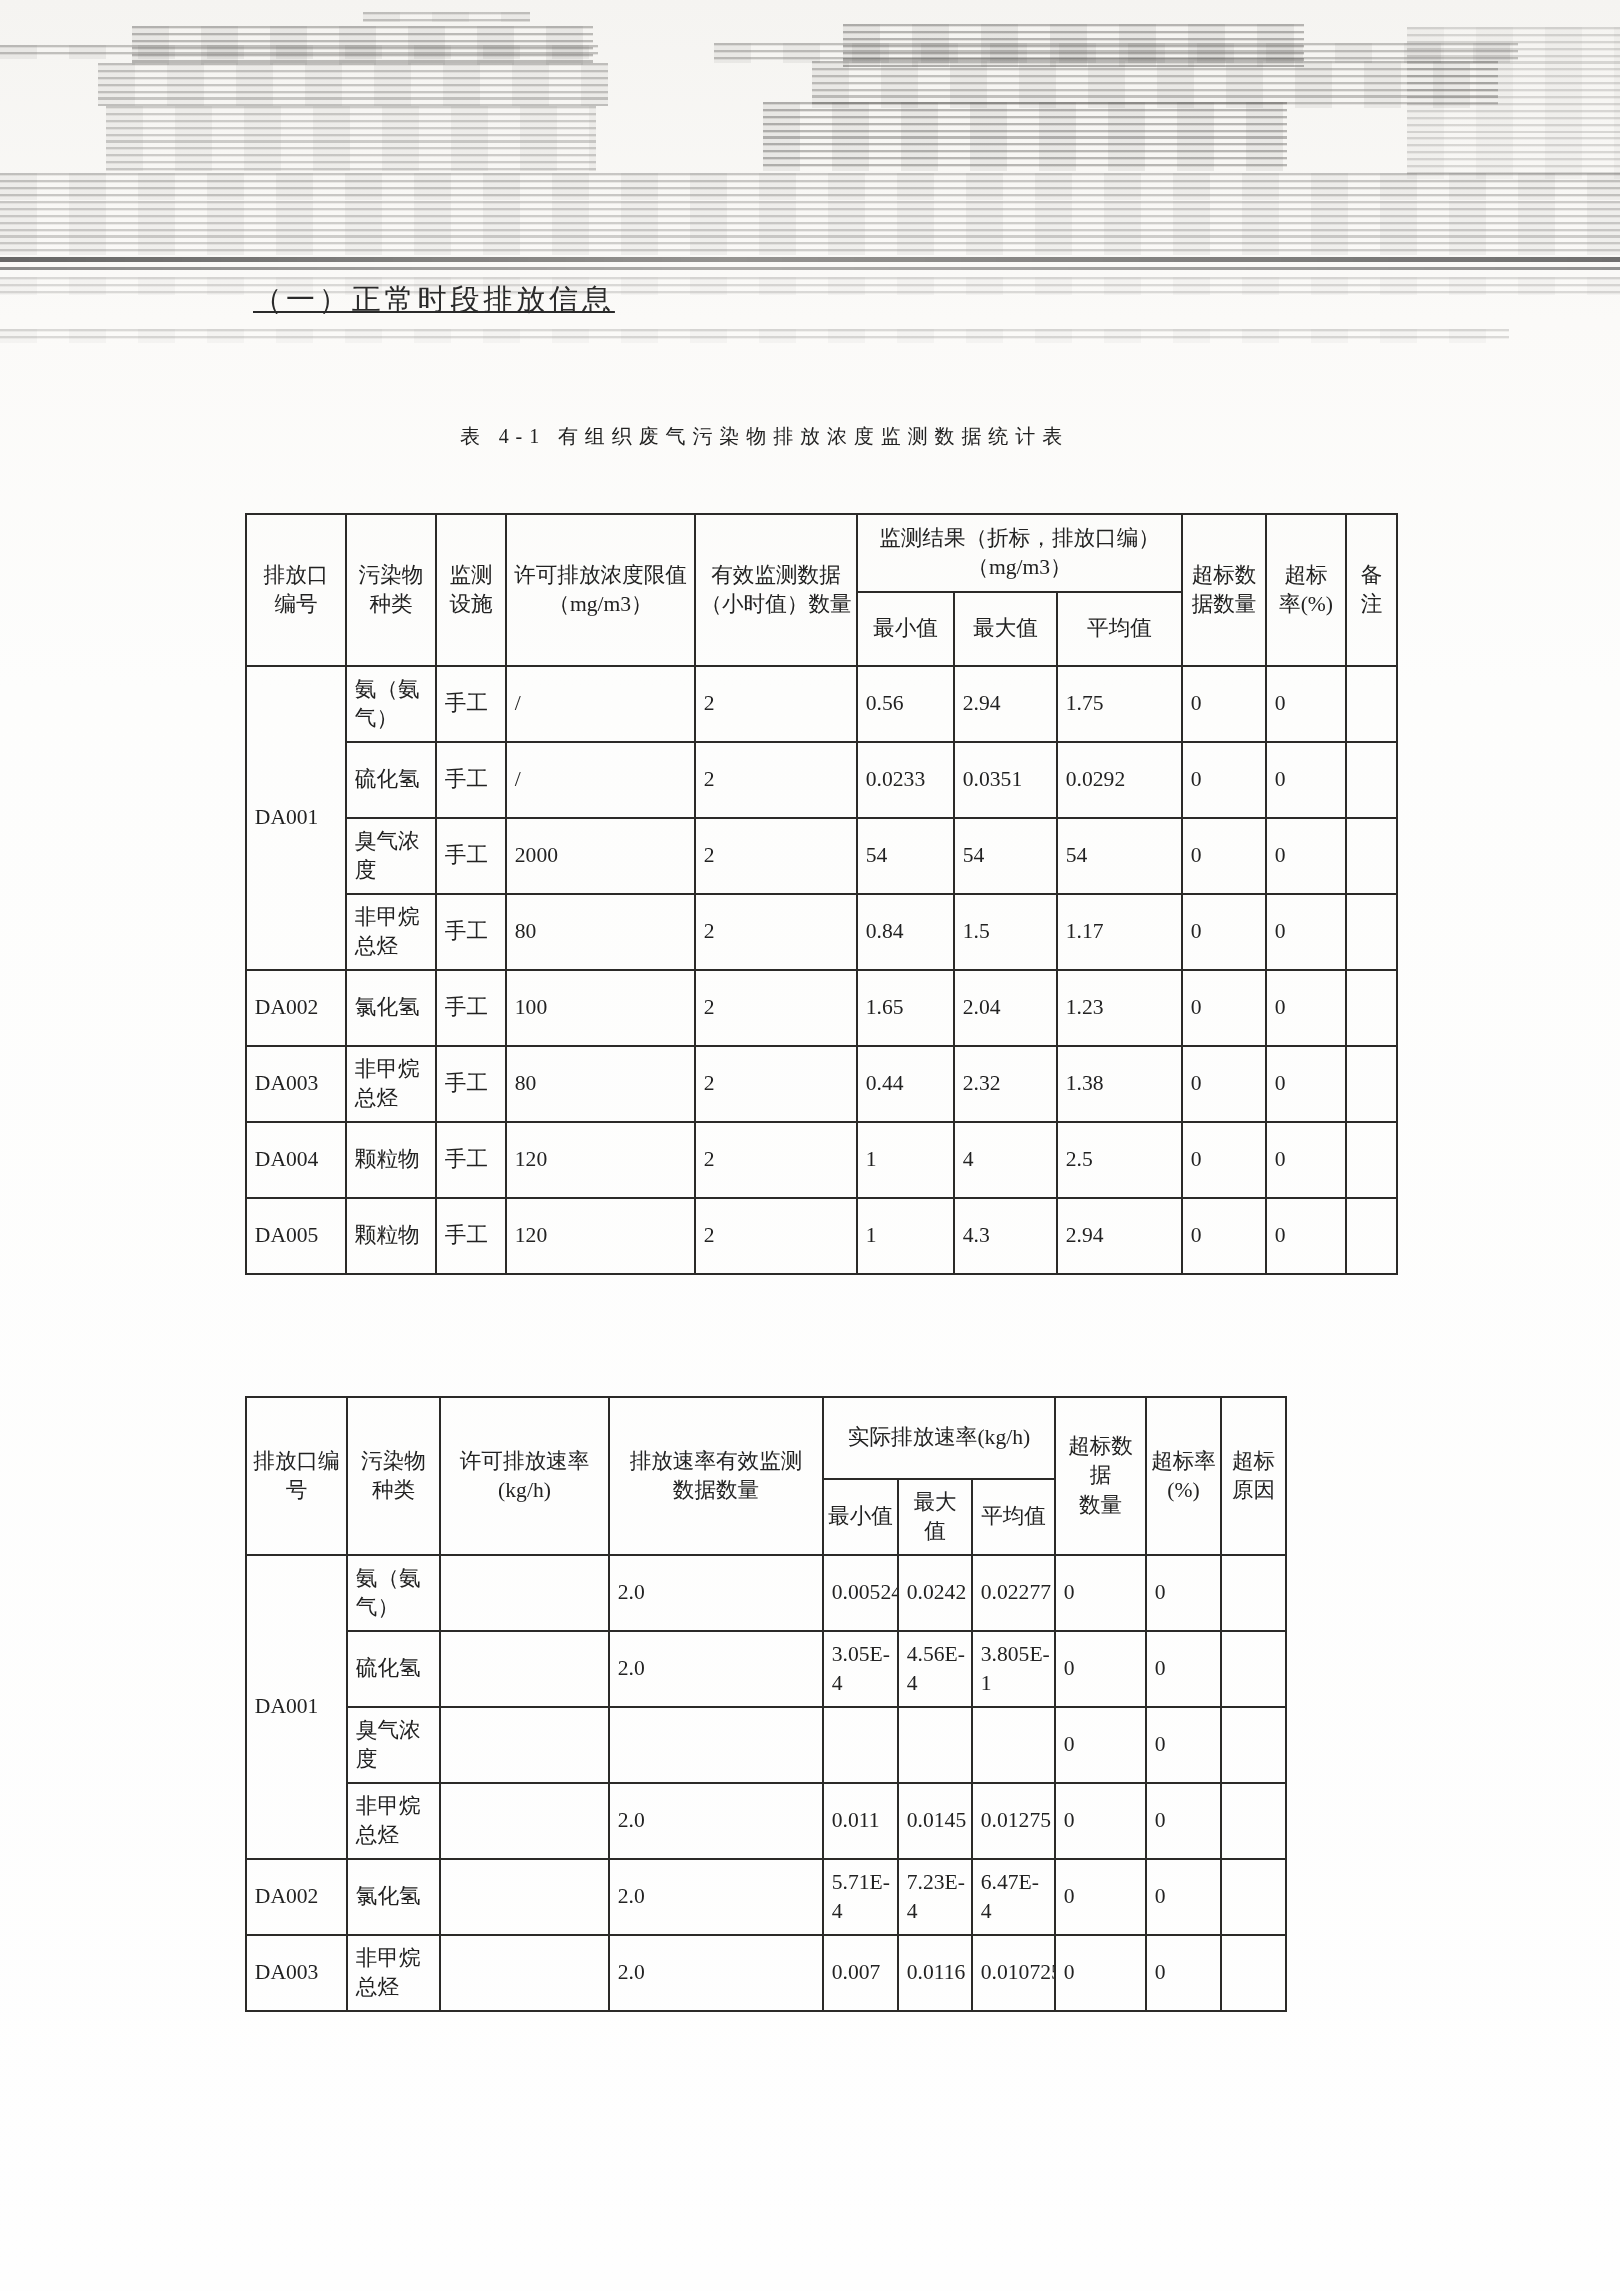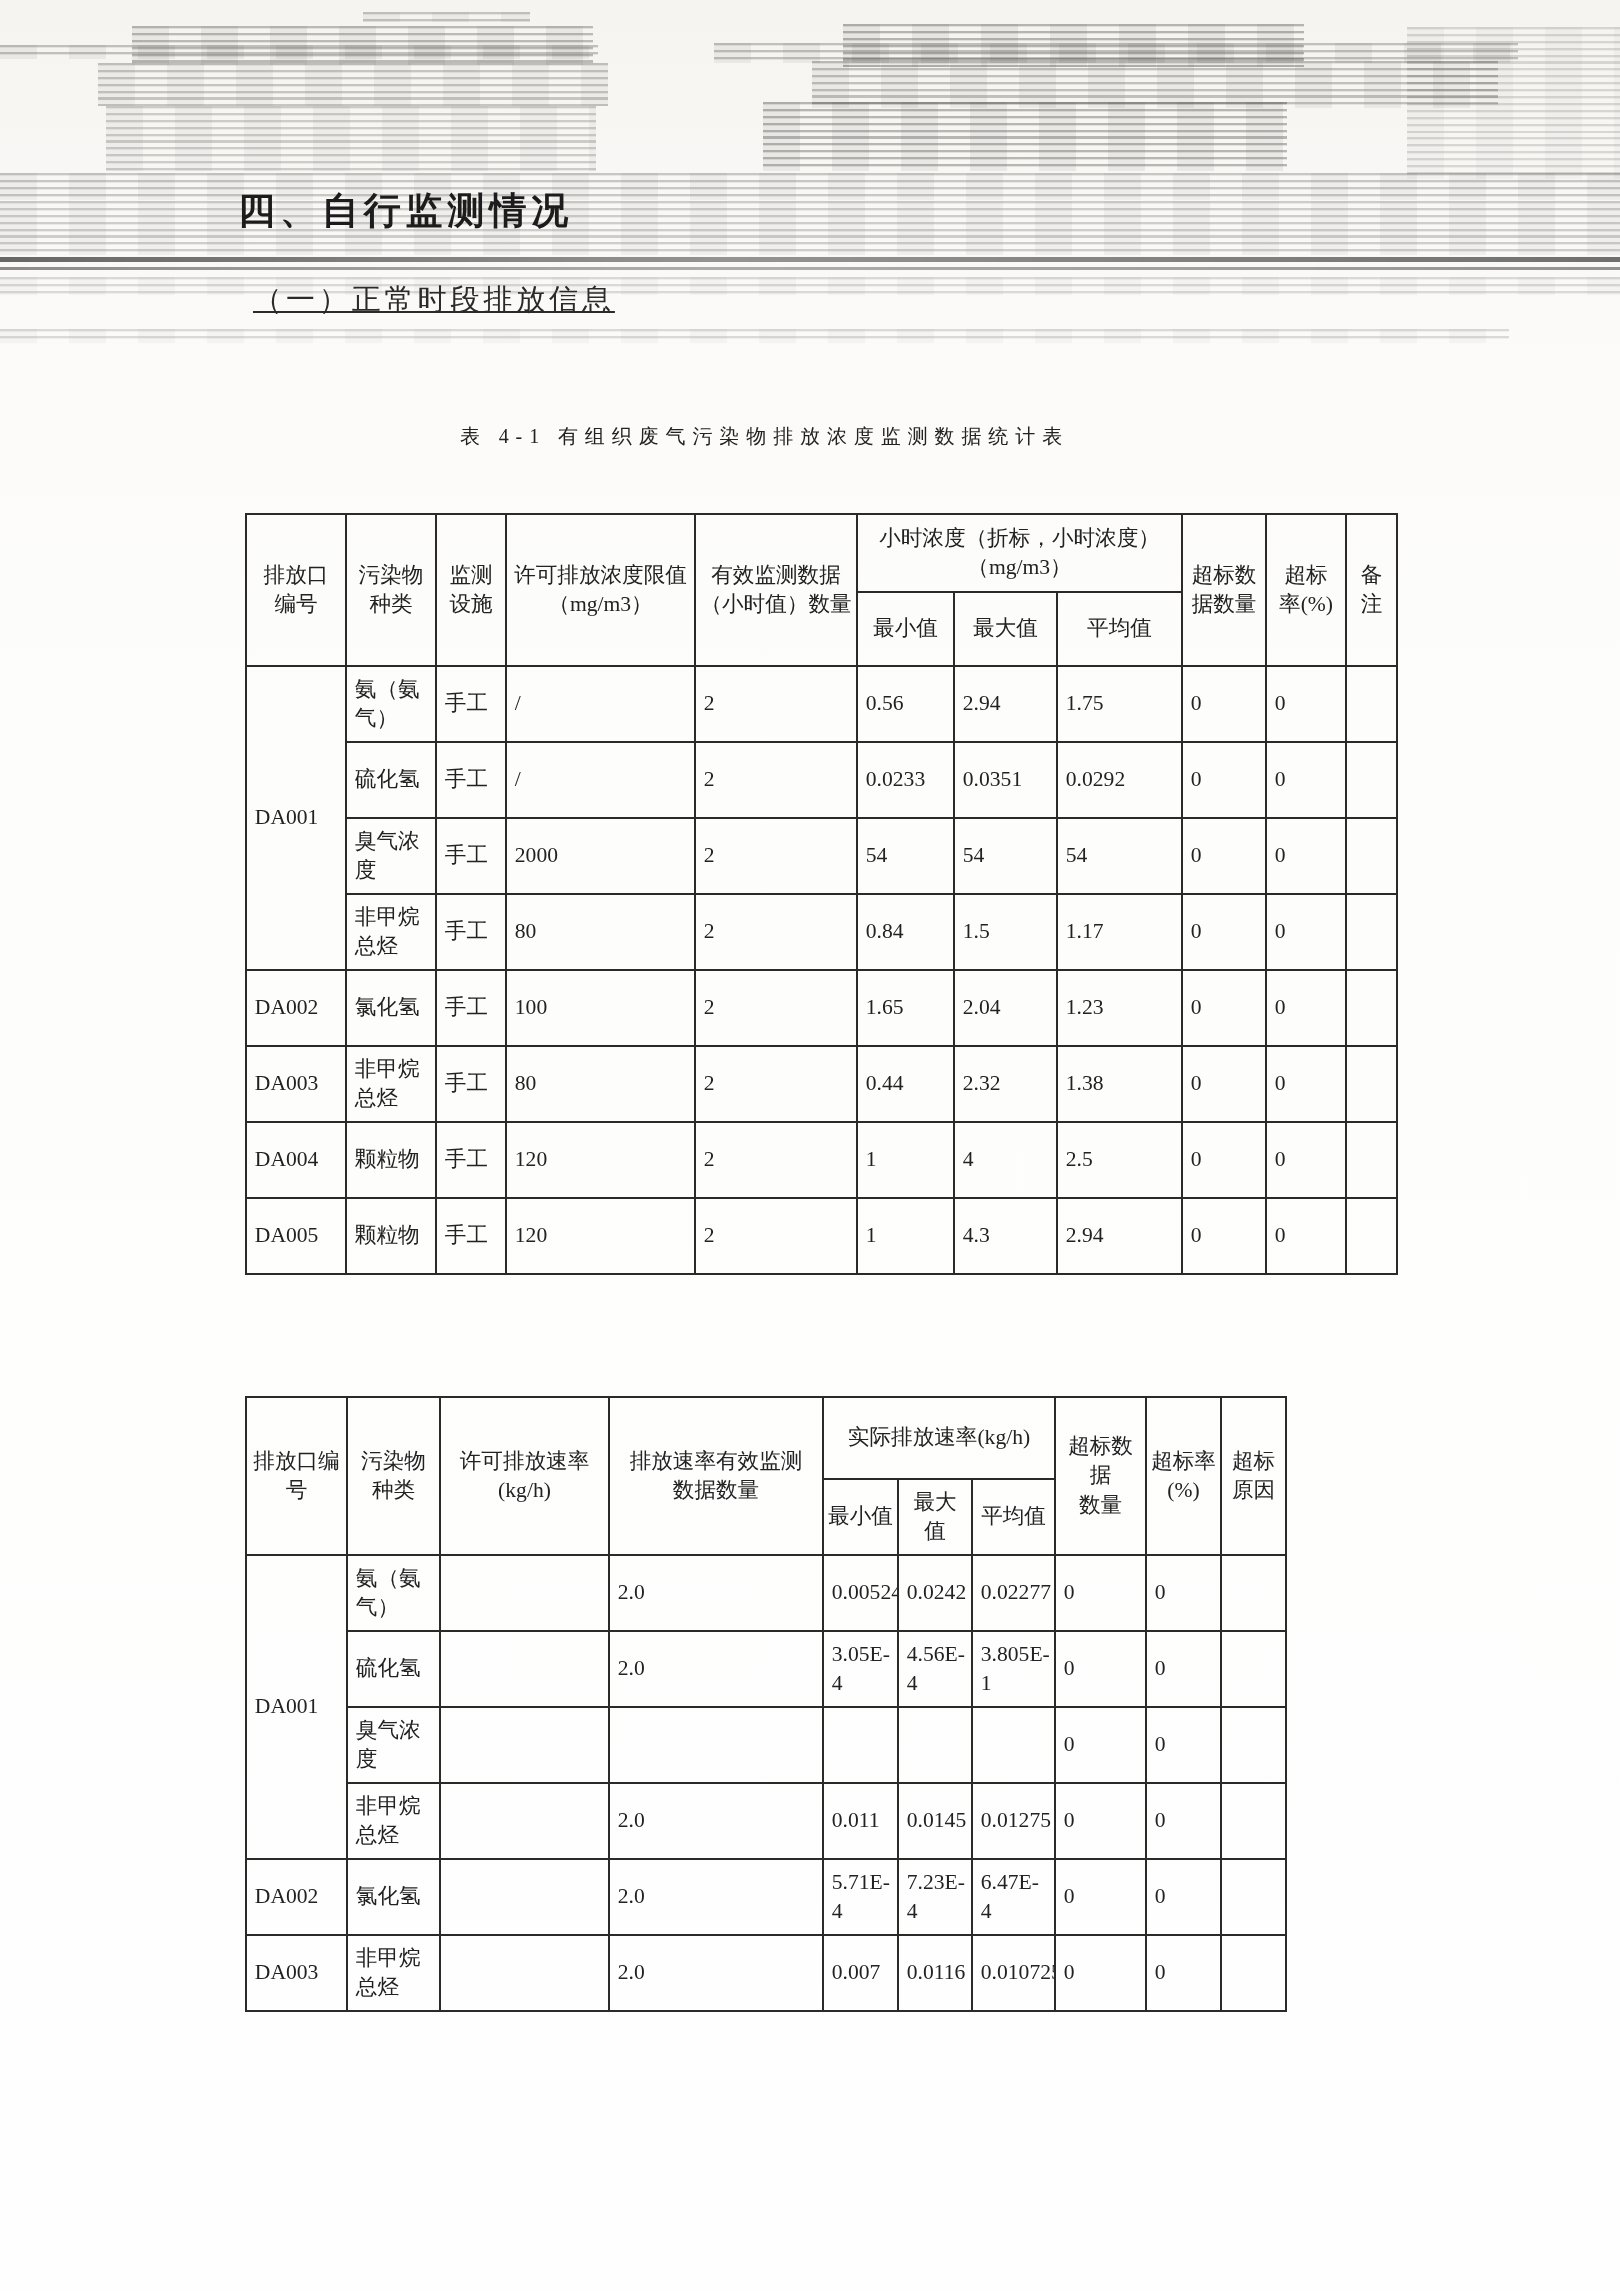--- a/index.html
+++ b/index.html
@@ -75,21 +75,20 @@
   <div class="noise" style="left:106px;top:106px;width:490px;height:65px;opacity:.4"></div>
   <div class="noise" style="left:763px;top:102px;width:524px;height:69px;opacity:.6"></div>
   <div class="noise" style="left:1407px;top:27.4px;width:214px;height:152px;opacity:.3"></div>
   <div class="noise" style="left:0;top:173px;width:1620px;height:27.4px;opacity:.45"></div>
   <div class="noise" style="left:0;top:201px;width:1620px;height:54px;opacity:.4"></div>
   <div class="noise" style="left:0;top:277px;width:1620px;height:17.6px;opacity:.3"></div>
   <div class="noise" style="left:0;top:329px;width:1509px;height:13.7px;opacity:.3"></div>
   <div class="rule" style="top:257px;height:4.9px;opacity:.8"></div>
   <div class="rule" style="top:267px;height:2.9px;opacity:.6"></div>
 
-  <div class="section-title">四、自行监测情况</div>
   <div class="subsection-title">（一）正常时段排放信息</div>
 
   <div class="tbl-title" id="t1-title">表 4-1 有组织废气污染物排放浓度监测数据统计表</div>
   <table class="data" id="table1">
     <colgroup>
       <col style="width:100px">
         <col style="width:90px">
         <col style="width:70px">
         <col style="width:189px">
       <col style="width:162px">
@@ -105,21 +104,21 @@
       <th rowspan="2">排放口
 编号</th>
       <th rowspan="2">污染物
 种类</th>
       <th rowspan="2">监测
 设施</th>
       <th rowspan="2">许可排放浓度限值
 （mg/m3）</th>
       <th rowspan="2">有效监测数据
 （小时值）数量</th>
-      <th colspan="3">小时浓度（折标，小时浓度）
+      <th colspan="3">监测结果（折标，排放口编）
 （mg/m3）</th>
       <th rowspan="2">超标数
 据数量</th>
       <th rowspan="2">超标
 率(%)</th>
       <th rowspan="2">备
 注</th>
     </tr>
     <tr class="h2">
       <th>最小值</th>

